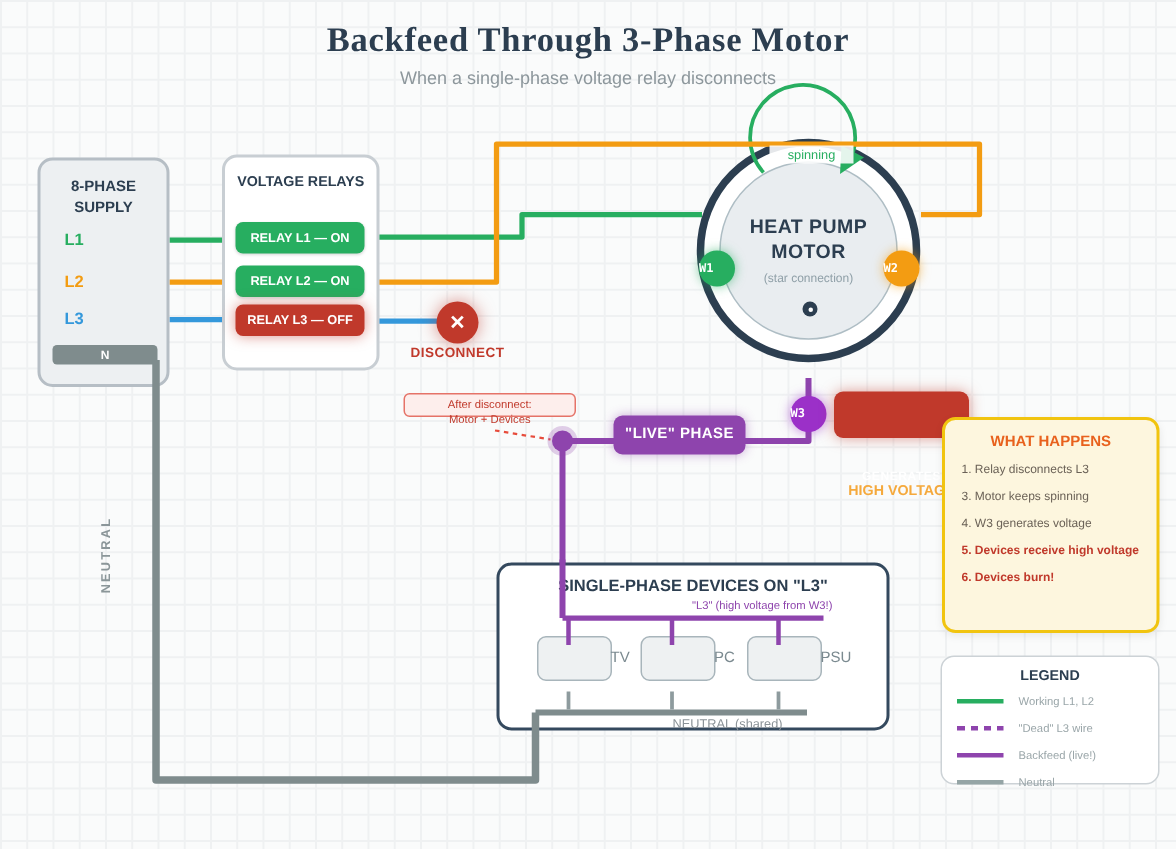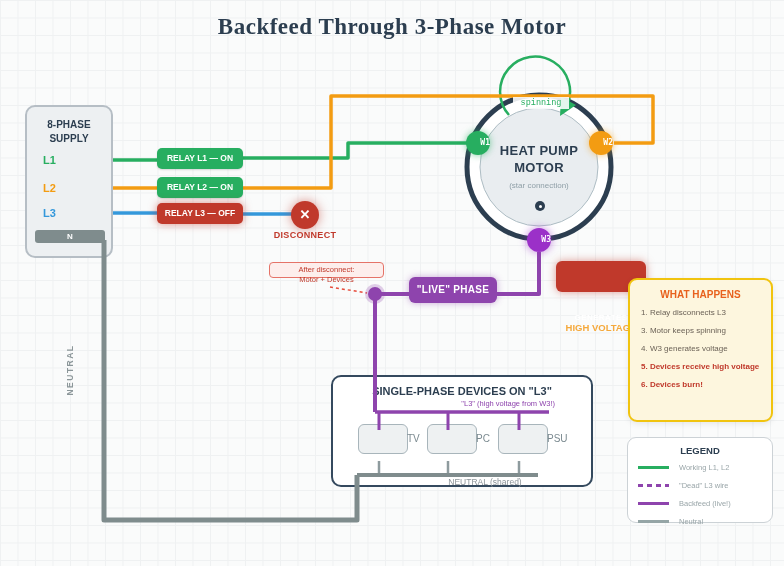--- a/index.html
+++ b/index.html
@@ -23,22 +23,22 @@
   .phase-lbl{font-weight:bold;font-size:11px;}
   .l1{color:#27ae60;} .l2{color:#f39c12;} .l3{color:#3498db;}
   .n-bar{left:35px;top:230px;width:70px;height:13px;background:#7f8c8d;border-radius:3px;color:#fff;font-weight:bold;font-size:8px;line-height:13px;}
   .pill{left:157px;width:86px;height:21px;border-radius:5px;color:#fff;font-weight:bold;font-size:8.5px;line-height:21px;box-sizing:border-box;}
   .pill-on{background:#27ae60;box-shadow:0 1px 2px rgba(0,0,0,.15);}
   .pill-off{background:#c0392b;box-shadow:0 0 9px rgba(192,57,43,.55);}
   .motor-title{font-weight:bold;font-size:13px;color:#2c3e50;letter-spacing:.3px;}
   .motor-sub{font-size:8px;color:#90a0a8;}
   .star-dot{width:10px;height:10px;border-radius:50%;background:#2c3e50;}
   .star-dot::after{content:"";position:absolute;left:3.5px;top:3.5px;width:3px;height:3px;border-radius:50%;background:#ffffff;}
-  .spin-lbl{font-size:8.5px;color:#27ae60;background:rgba(255,255,255,.88);padding:1px 2px;font-family:Liberation Mono, monospace;}
-  .term{width:24px;height:24px;border-radius:50%;color:#fff;font-family:"DejaVu Sans Mono",monospace;font-weight:bold;font-size:8px;line-height:24px;text-align:right;}
+  .spin-lbl{font-size:8.5px;color:#27ae60;background:rgba(255,255,255,.88);padding:1px 2px;}
+  .term{width:24px;height:24px;border-radius:50%;color:#fff;font-family:"DejaVu Sans Mono",monospace;font-weight:bold;font-size:8px;line-height:24px;text-align:left;margin-top:36px;}
   .term-w1{background:#27ae60;box-shadow:0 0 7px rgba(39,174,96,.6);}
   .term-w2{background:#f39c12;box-shadow:0 0 7px rgba(243,156,18,.6);}
   .term-w3{background:#9b30c8;box-shadow:0 0 8px rgba(155,48,200,.6);}
   .x-circle{left:291px;top:201px;width:28px;height:28px;border-radius:50%;background:#c0392b;box-shadow:0 0 11px rgba(192,57,43,.55);color:#fff;font-weight:bold;font-size:13px;line-height:27px;}
   .disc-lbl{left:260px;top:230px;width:90px;font-weight:bold;font-size:9px;color:#c0392b;letter-spacing:.3px;}
   .note-box{left:269px;top:262px;width:115px;height:16px;background:#fdeeec;border:1px solid #e57368;border-radius:4px;font-size:7.5px;color:#c0392b;line-height:1.3;padding-top:2px;box-sizing:border-box;}
   .live-box{left:409px;top:277px;width:88px;height:26px;background:#8e44ad;border-radius:6px;box-shadow:0 0 7px rgba(142,68,173,.45);color:#fff;font-weight:bold;font-size:10px;line-height:26px;letter-spacing:.3px;}
   .gen-box{left:556px;top:261px;width:90px;height:31px;background:#c0392b;border-radius:6px;box-shadow:0 0 9px rgba(192,57,43,.5);padding-top:4px;box-sizing:border-box;}
   .gen-l1{color:#ffffff;font-weight:bold;font-size:8px;letter-spacing:.4px;margin-top:48px;}
   .gen-l2{color:#f5a93c;font-weight:bold;font-size:9.5px;}
@@ -81,29 +81,33 @@
     <path d="M 113 188 H 157" fill="none" stroke="#f39c12" stroke-width="3.5"></path>
     <path d="M 243 188 H 331 V 96 H 653 V 143 H 614" fill="none" stroke="#f39c12" stroke-width="3.5" stroke-linejoin="round"></path>
 
     <path d="M 113 213 H 157" fill="none" stroke="#3498db" stroke-width="3.5"></path>
     <path d="M 243 214 H 292" fill="none" stroke="#3498db" stroke-width="3.5"></path>
 
     <path d="M 539 252 V 294 H 375 V 376" fill="none" stroke="#8e44ad" stroke-width="4" stroke-linejoin="round"></path>
   </svg>
 
   <div class="abs ctr page-title">Backfeed Through 3-Phase Motor</div>
+  <div class="abs ctr page-sub">When a single-phase voltage relay disconnects</div>
 
   <div class="abs panel supply-box">
     <div class="ctr box-head">8-PHASE SUPPLY</div>
   </div>
   <div class="abs phase-lbl l1" style="left:43px;top:154px;">L1</div>
   <div class="abs phase-lbl l2" style="left:43px;top:182px;">L2</div>
   <div class="abs phase-lbl l3" style="left:43px;top:207px;">L3</div>
   <div class="abs ctr n-bar">N</div>
 
+  <div class="abs panel relay-box">
+    <div class="ctr box-head" style="font-size:9.5px;">VOLTAGE RELAYS</div>
+  </div>
   <div class="abs ctr pill pill-on" style="top:148px;">RELAY L1 — ON</div>
   <div class="abs ctr pill pill-on" style="top:177px;">RELAY L2 — ON</div>
   <div class="abs ctr pill pill-off" style="top:203px;">RELAY L3 — OFF</div>
 
   <div class="abs ctr motor-title" style="left:479px;top:143px;width:120px;">HEAT PUMP</div>
   <div class="abs ctr motor-title" style="left:479px;top:160px;width:120px;">MOTOR</div>
   <div class="abs ctr motor-sub" style="left:479px;top:181px;width:120px;">(star connection)</div>
   <div class="abs star-dot" style="left:535px;top:201px;"></div>
   <div class="abs ctr spin-lbl" style="left:513px;top:97px;width:52px;">spinning</div>
 

